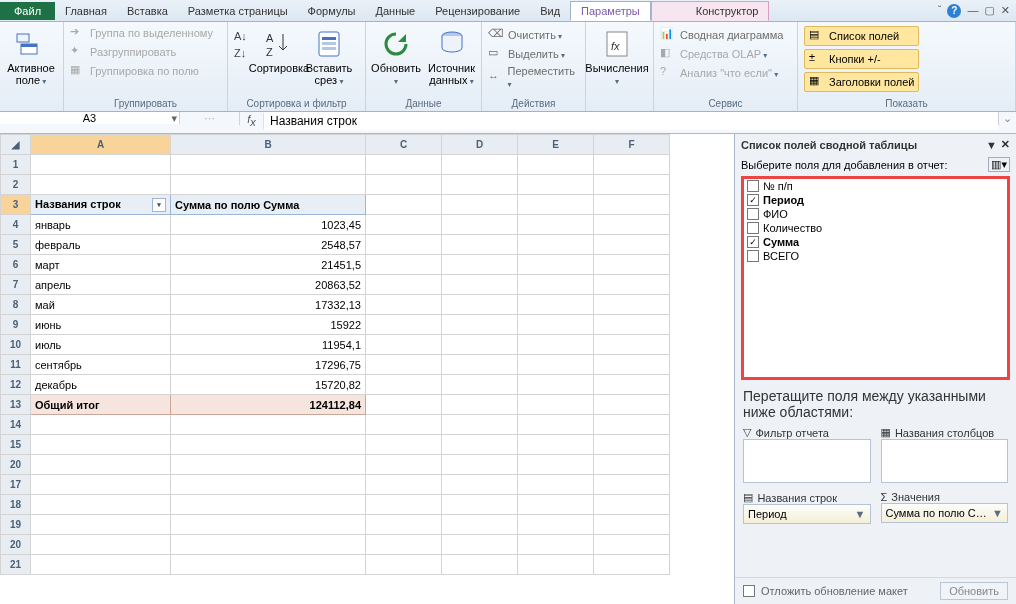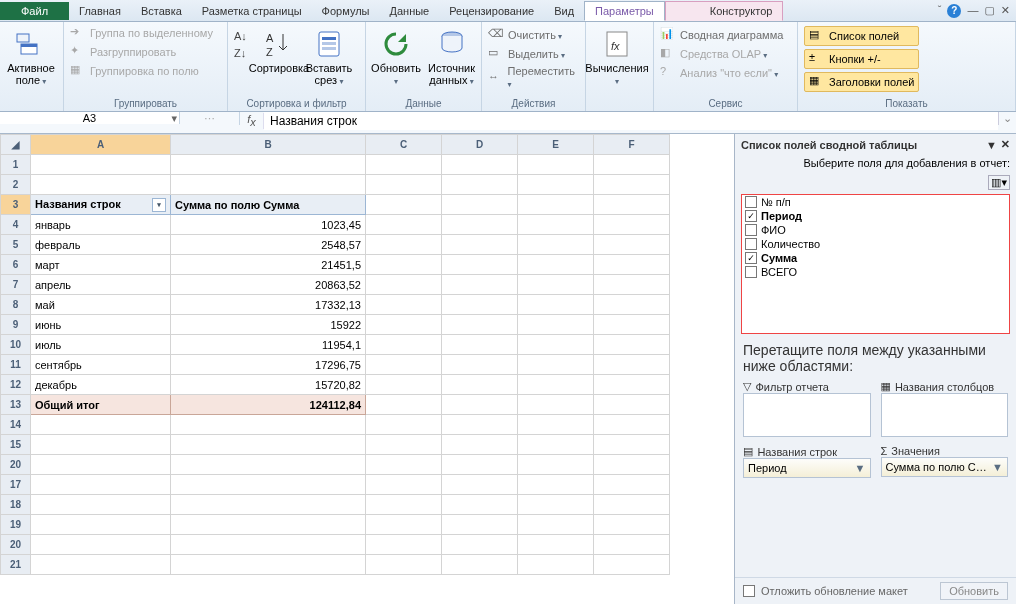--- a/index.html
+++ b/index.html
@@ -1,21 +1,21 @@
 <!DOCTYPE html>
 <html><head>
 <meta charset="utf-8">
 <style>
 * { box-sizing: border-box; margin: 0; padding: 0; font-family: "Segoe UI", Tahoma, sans-serif; font-size: 11px; }
 body { background: #fff; width: 1016px; height: 604px; overflow: hidden; user-select: none; }
 
 
 .tabs { display: flex; align-items: center; height: 22px; background: linear-gradient(#eaf1f8, #dce7f2); border-bottom: 1px solid #a0b3c8; }
 .tab { padding: 3px 10px; color: #333; cursor: pointer; }
-.tab.file { background: #1e7145; color: #fff; padding: 3px 21px; text-align: right; }
+.tab.file { background: #1e7145; color: #fff; padding: 3px 14px; text-align: right; }
 .tab.active { background: #fff; border: 1px solid #a0b3c8; border-bottom: 1px solid #fff; margin-bottom: -1px; color: #7a5aa9; }
 .tab.pink-active { background: #f7e6ef; border: 1px solid #d89fc0; border-bottom: 1px solid #f7e6ef; margin-bottom: -1px; padding-left: 44px; }
 .tabs-right { margin-left: auto; display: flex; gap: 6px; padding-right: 6px; color: #555; }
 .help-icon { width: 14px; height: 14px; background:#2a80d6; border-radius:50%; color:#fff; font-weight:bold; display:flex; align-items:center; justify-content:center; font-size:10px;}
 
 
 .ribbon { height: 90px; background: linear-gradient(#f5f9fd,#e4edf6); border-bottom: 1px solid #a0b3c8; display:flex; }
 .group { border-right:1px solid #c6d5e4; display:flex; flex-direction:column; }
 .group-body { flex:1; display:flex; align-items:flex-start; padding: 2px 4px; gap:4px;}
 .group-label { text-align:center; color:#5a6d82; font-size:10px; padding: 1px 0 2px; }
@@ -54,22 +54,22 @@
 .num { text-align:right; }
 .pivot-hdr { background:#e8eef5; font-weight:bold; border:1px solid #9cb6d4 !important;}
 .grand { background:#f6e5df; font-weight:bold; border:1px solid #c9a698 !important;}
 .rowhdr.sel { background:#f8d49a; }
 .colhdr.sel { background:#f8d49a; }
 .filter-btn { float:right; width:14px; height:14px; border:1px solid #9cb6d4; background:#fff; display:flex;align-items:center;justify-content:center; font-size:7px; color:#456;}
 
 
 .panel-hdr { padding:4px 6px; font-size:12px; font-weight:bold; display:flex; align-items:center; gap:4px; color:#333;}
 .panel-hdr .spacer{flex:1;}
-.panel-tools { display:flex; align-items:flex-end; gap:6px; padding:2px 6px;flex-direction:column;}
-.field-list { background:#fff; border:1px solid #ef4444; margin:2px 6px; height:140px; overflow:auto;}
+.panel-tools { display:flex; align-items:center; gap:6px; padding:2px 6px;}
+.field-list { background:#fff; border:3px solid #ef4444; margin:2px 6px; height:204px; overflow:auto;}
 .field-item { display:flex; align-items:center; gap:4px; padding:1px 3px;}
 .chk { width:12px; height:12px; border:1px solid #777; display:inline-flex; align-items:center;justify-content:center; font-size:9px; background:#fff;}
 .chk.checked::after { content:"✓"; color:#000; }
 .areas-label { padding:6px 8px 2px; font-size:14px; color:#333;}
 .areas { display:grid; grid-template-columns:1fr 1fr; gap:4px 10px; padding:0 8px;}
 .area-title { display:flex; align-items:center; gap:4px; font-size:10px; color:#333; margin-top:4px;}
 .area-box { background:#fff; border:1px solid #b5c3d4; height:44px; font-size:10px; }
 .area-box.short { height:20px; display:flex; align-items:center; padding:0 4px; background:linear-gradient(#fdfdfb,#f4efd7); }
 .chip { display:flex; align-items:center; width:100%; }
 .chip .dd2 { margin-left:auto; color:#5a6d82; }

